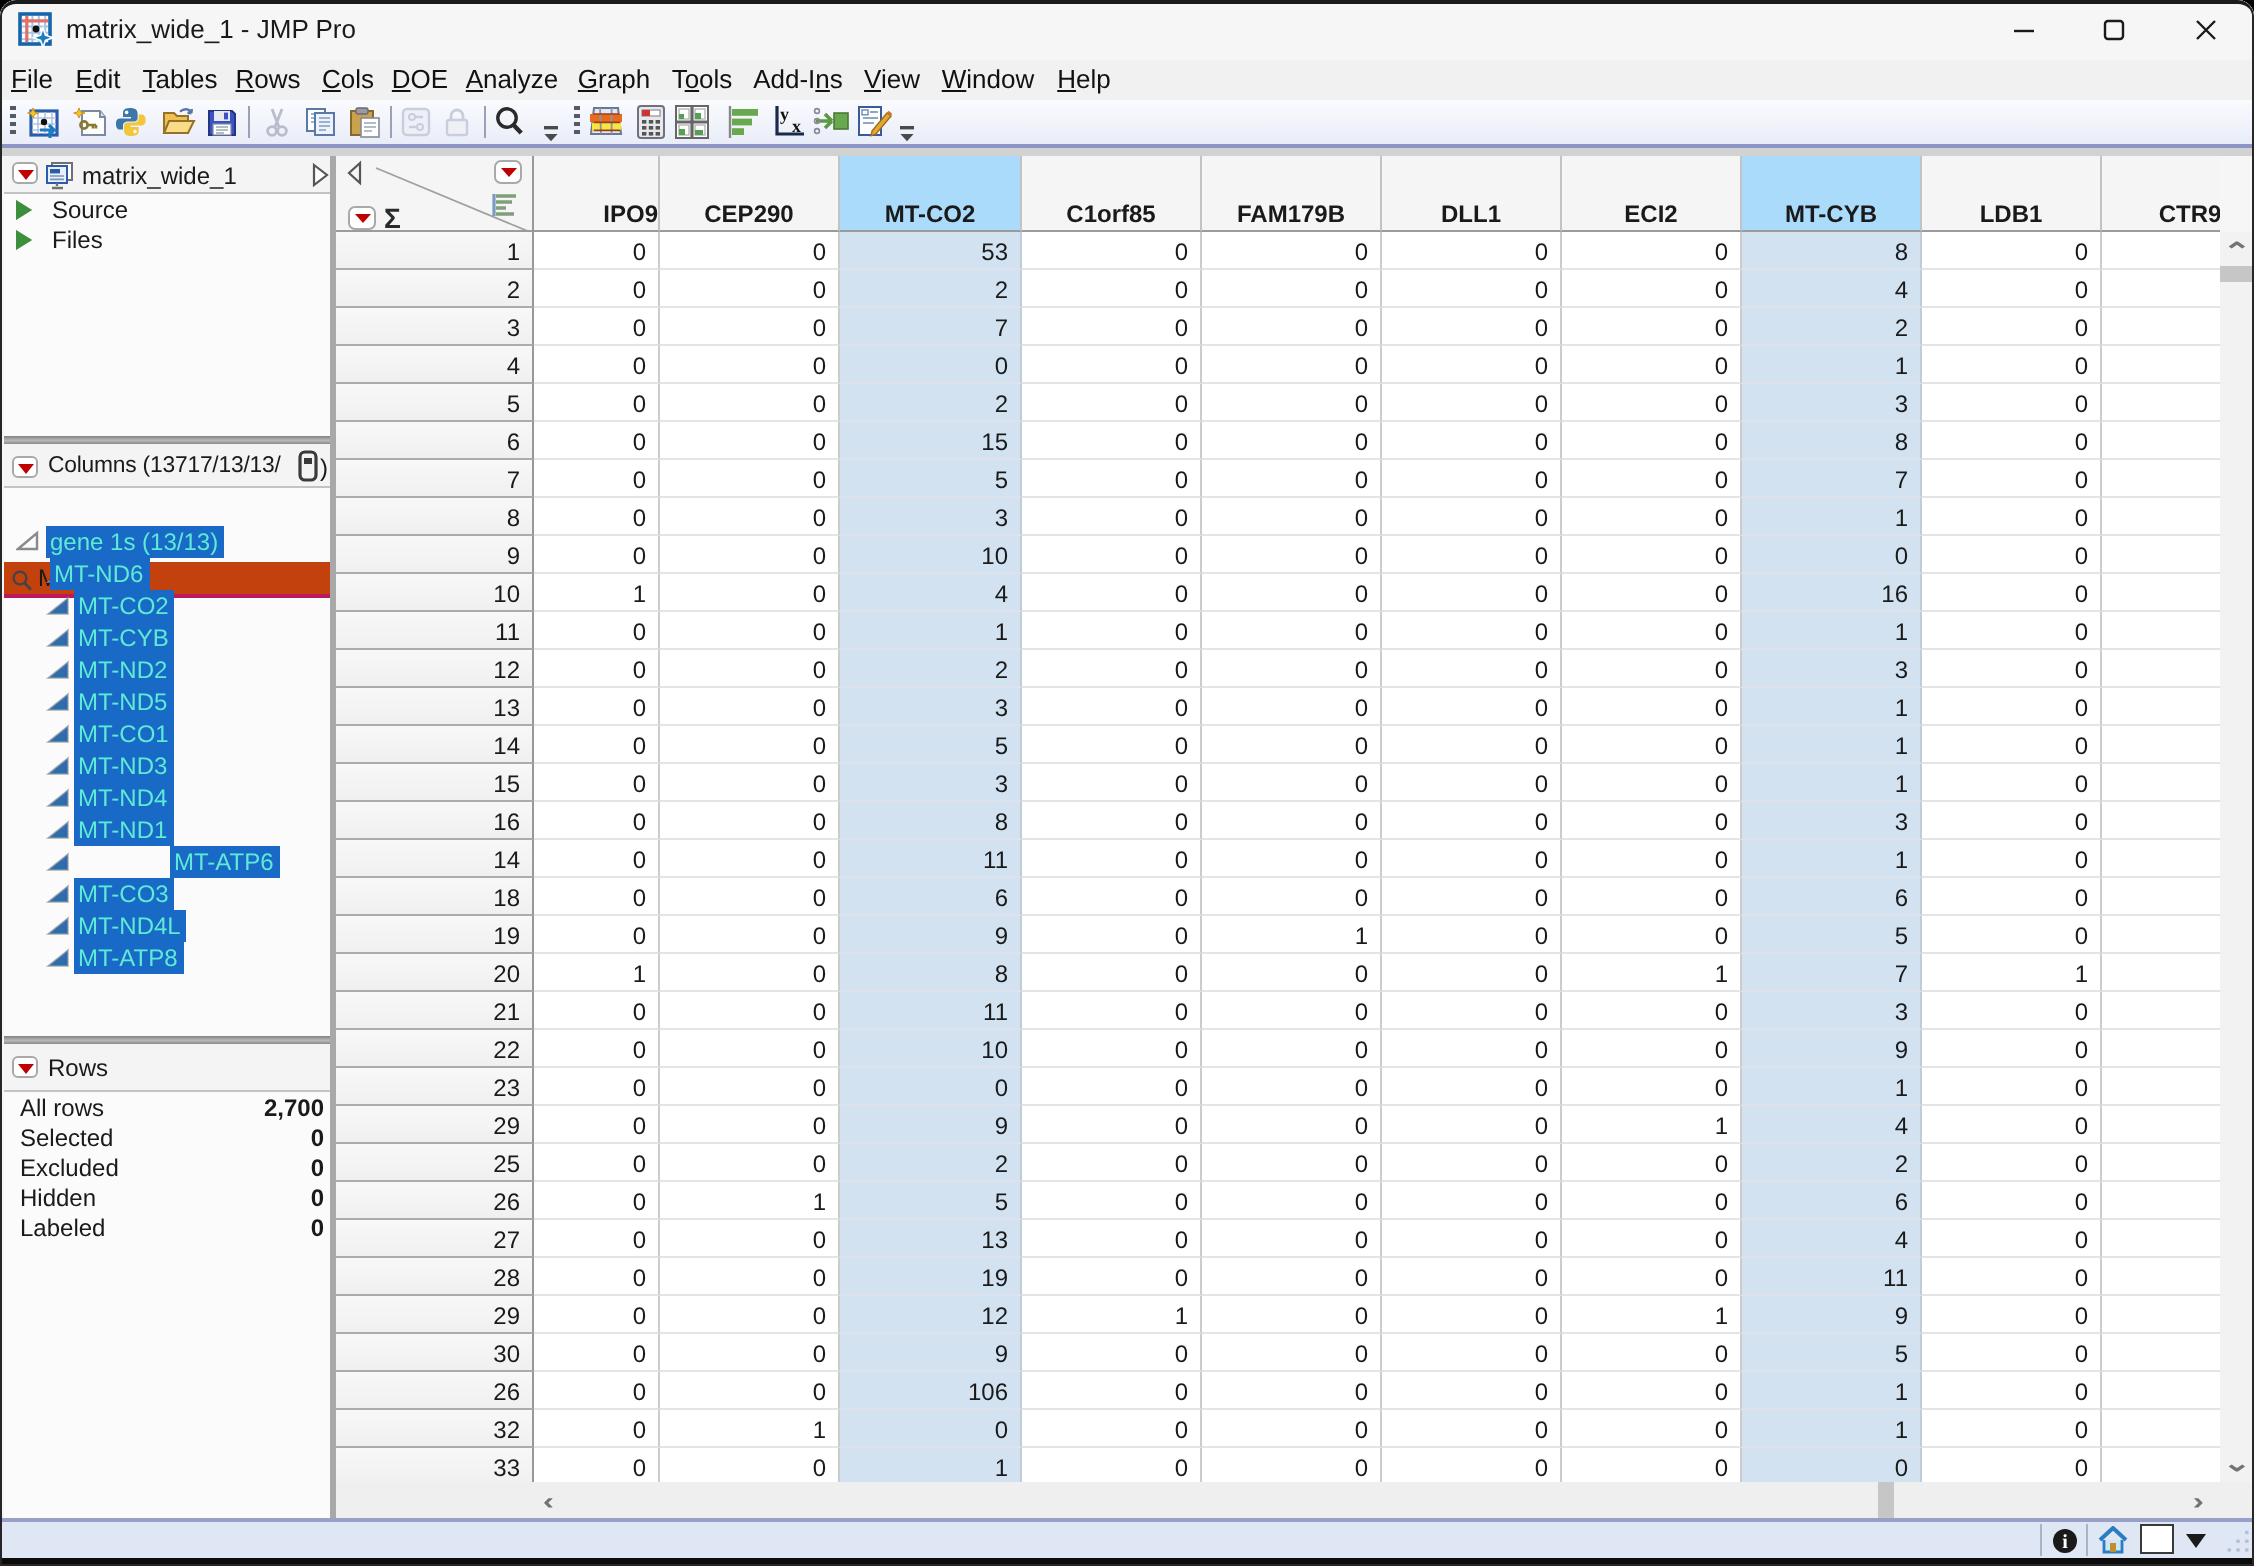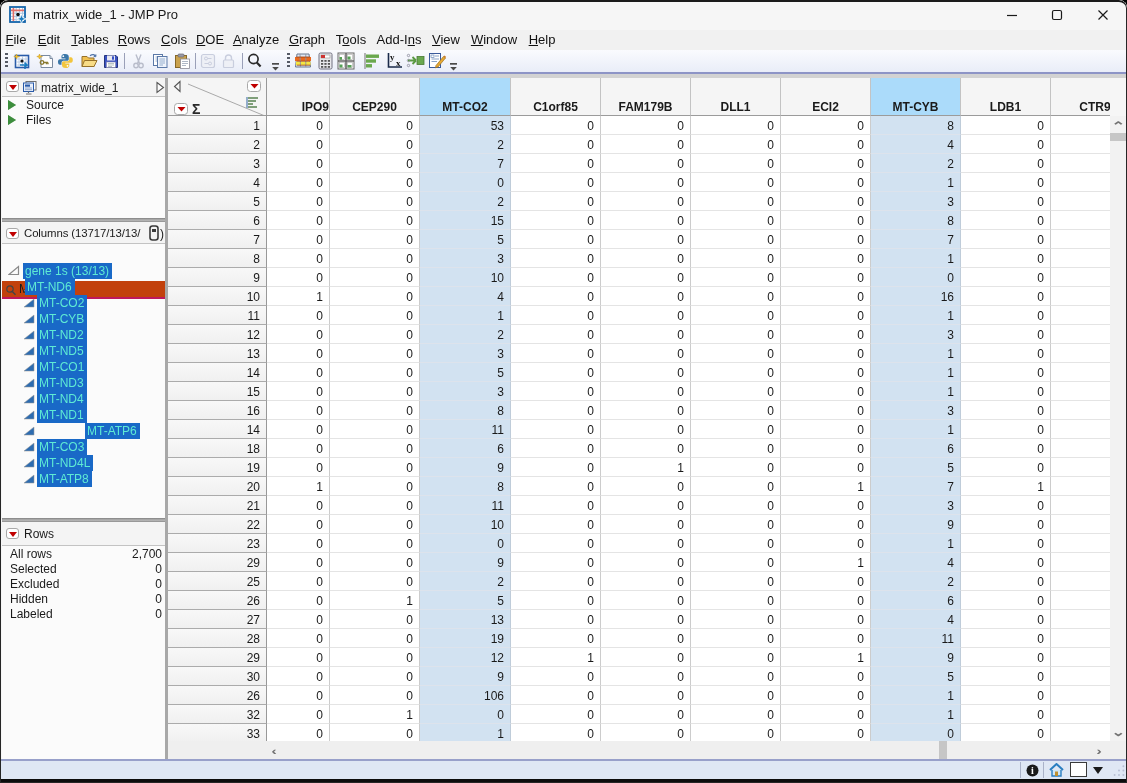--- a/index.html
+++ b/index.html
@@ -30,21 +30,21 @@
 .rbtn:before{content:"";position:absolute;left:2px;top:3px;border-left:4px solid transparent;
  border-right:4px solid transparent;border-top:5px solid #c00000;}
 .gtri{position:absolute;width:0;height:0;border-top:5px solid transparent;border-bottom:5px solid transparent;
  border-left:8px solid #3d8e3d;filter:drop-shadow(0.5px 0.5px 0 #9cb89c);}
 .hsplit{position:absolute;left:0;width:164px;height:4px;background:linear-gradient(#818181,#b9b9b9 55%,#8b8b8b);}
 #vsplit{background:#a8a8a8 !important;}
 .selblue{background:#1969c7;color:#5eead4;padding:0 3px 0 2px;}
 .litem{position:absolute;height:16px;line-height:16px;white-space:pre;}
 .litem svg{position:absolute;left:0;top:2px;}
 .rline{position:absolute;left:8px;width:152px;height:15px;line-height:15px;}
-.rline b{position:absolute;right:0;font-weight:normal;text-align:center;}
+.rline b{position:absolute;right:0;font-weight:bold;text-align:center;}
 
 #tablewrap{position:absolute;left:168px;top:78px;width:942px;height:663px;overflow:hidden;background:#fff;}
 table{border-collapse:separate;border-spacing:0;table-layout:fixed;width:972px;font-size:12px;color:#1a1a1a;}
 td,th{overflow:hidden;white-space:nowrap;}
 th{height:38px;background:#f5f5f5;border-right:1px solid #c3c3c3;border-bottom:1px solid #9b9b9b;
  font-weight:bold;vertical-align:bottom;padding-bottom:1px;text-align:center;}
 th.rowh{border-right:1px solid #989898;position:relative;padding:0;}
 td{height:19px;background:#fff;border-right:1px solid #cccccc;border-bottom:1px solid #e4e4e4;
  text-align:right;padding-right:6px;padding-top:3px;line-height:14px;vertical-align:top;}
 td.rn{background:linear-gradient(#f8f8f8,#f0f0f0);border-right:1px solid #989898;border-bottom:1px solid #ababab;}

